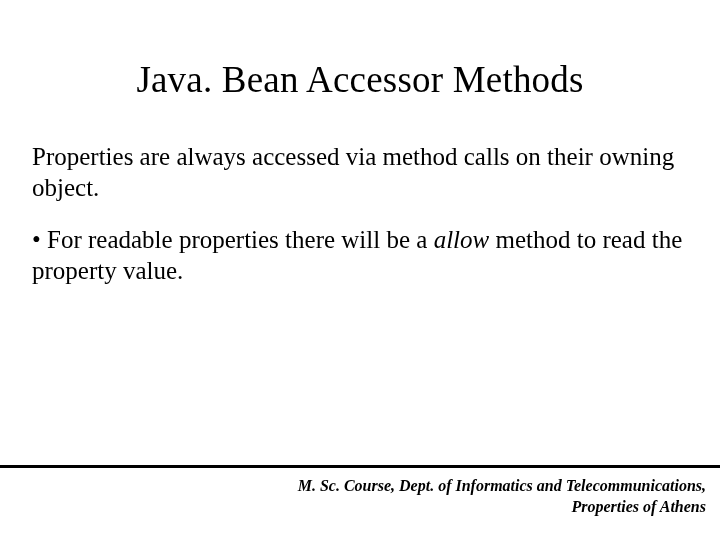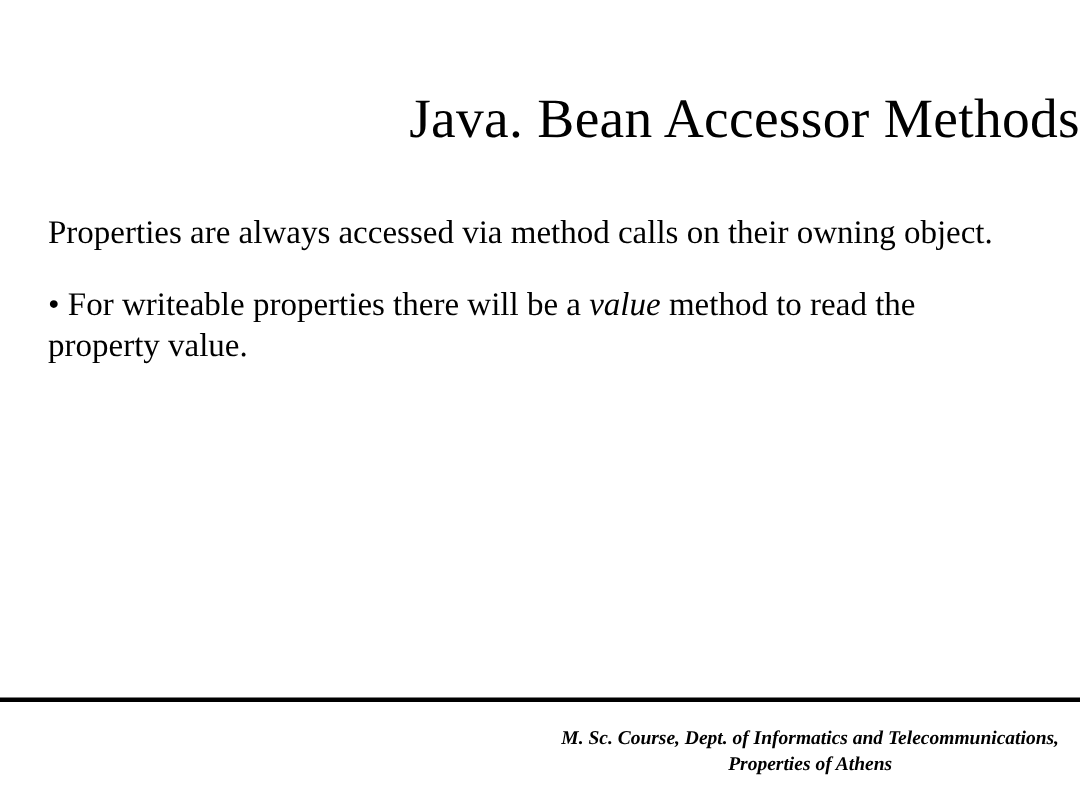--- a/index.html
+++ b/index.html
@@ -12,31 +12,31 @@
     color: #000;
     overflow: hidden;
   }
   .slide {
     position: relative;
     width: 720px;
     height: 540px;
     box-sizing: border-box;
   }
   .title {
-    text-align: right;
+    text-align: center;
     font-size: 37px;
     font-weight: normal;
     margin: 0;
     padding-top: 58px;
     padding-bottom: 0;
     letter-spacing: 0.2px;
   }
   .body {
     padding: 40px 32px 0 32px;
-    font-size: 22px;
+    font-size: 25px;
     line-height: 1.25;
   }
   .para {
     margin: 0 0 20px 0;
   }
   .bullet {
     margin: 0 0 20px 0;
   }
   .italic {
     font-style: italic;
@@ -46,40 +46,40 @@
     left: 0;
     right: 0;
     bottom: 72px;
     height: 3px;
     background: #000;
   }
   .footer {
     position: absolute;
     right: 14px;
     bottom: 22px;
-    text-align: center;
-    font-size: 13px;
+    text-align: right;
+    font-size: 16px;
     font-style: italic;
     font-weight: bold;
     line-height: 1.35;
   }
 </style>
 </head>
 <body>
 
 <div class="slide">
 
   <h1 class="title">Java. Bean Accessor Methods</h1>
 
   <div class="body">
 
     <p class="para">Properties are always accessed via method calls on their owning object.</p>
 
     <p class="bullet">
-      <span>• For writeable properties there will be a </span><span class="italic">value</span><span> method to read the property value.</span>
+      <span>• For readable properties there will be a </span><span class="italic">allow</span><span> method to read the property value.</span>
     </p>
 
 
   </div>
 
   <div class="footer-line"></div>
 
   <div class="footer">
     <div>M. Sc. Course, Dept. of Informatics and Telecommunications,</div>
     <div>Properties of Athens</div>

